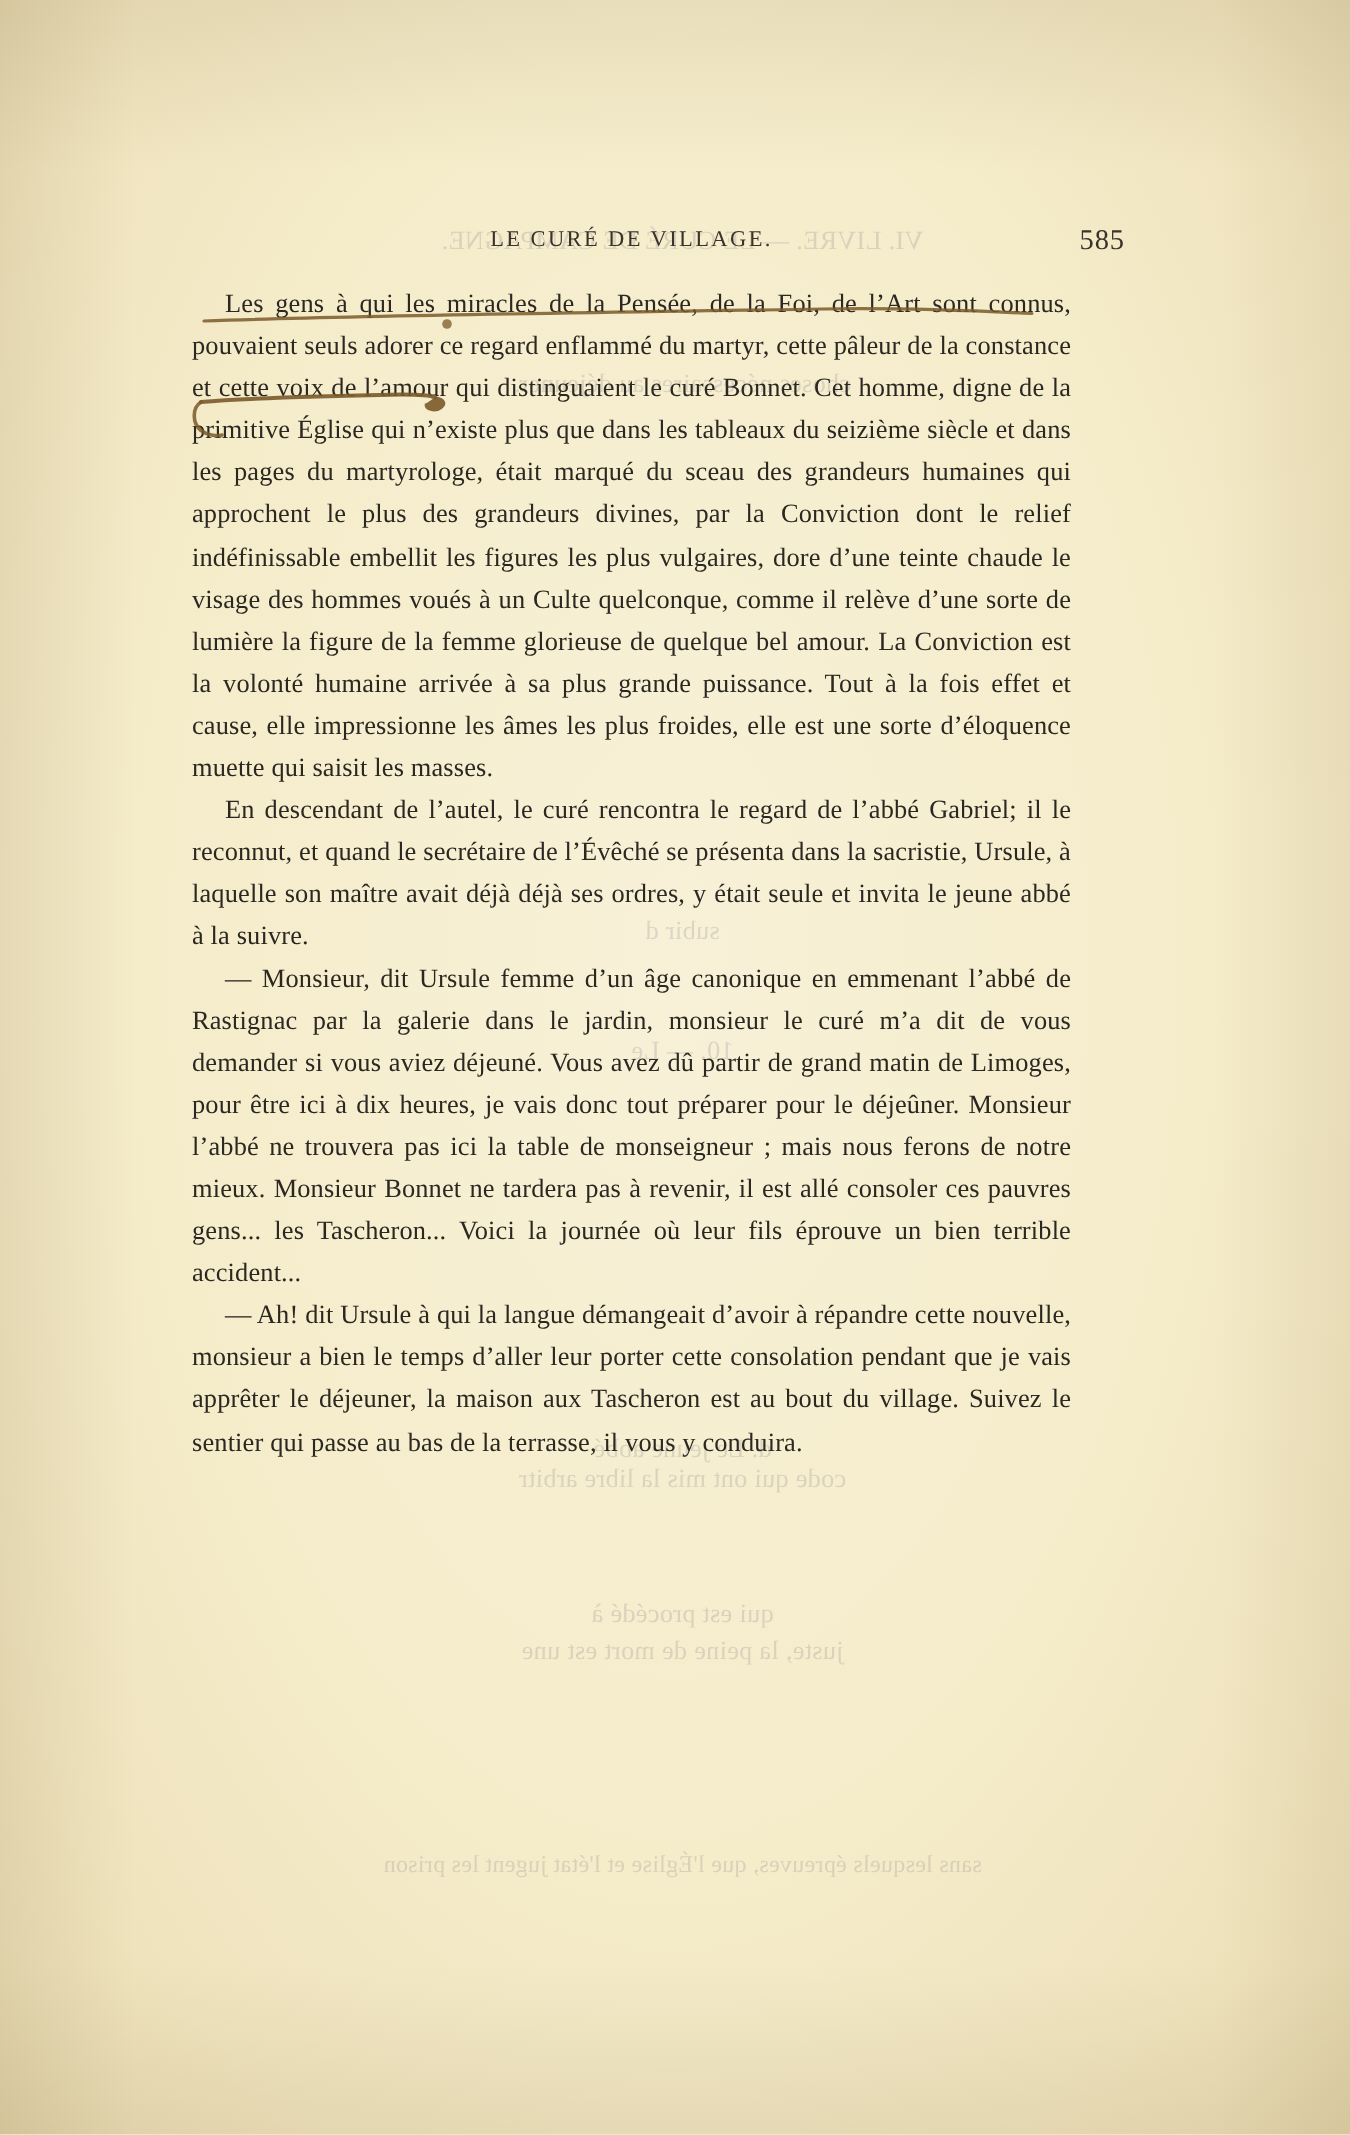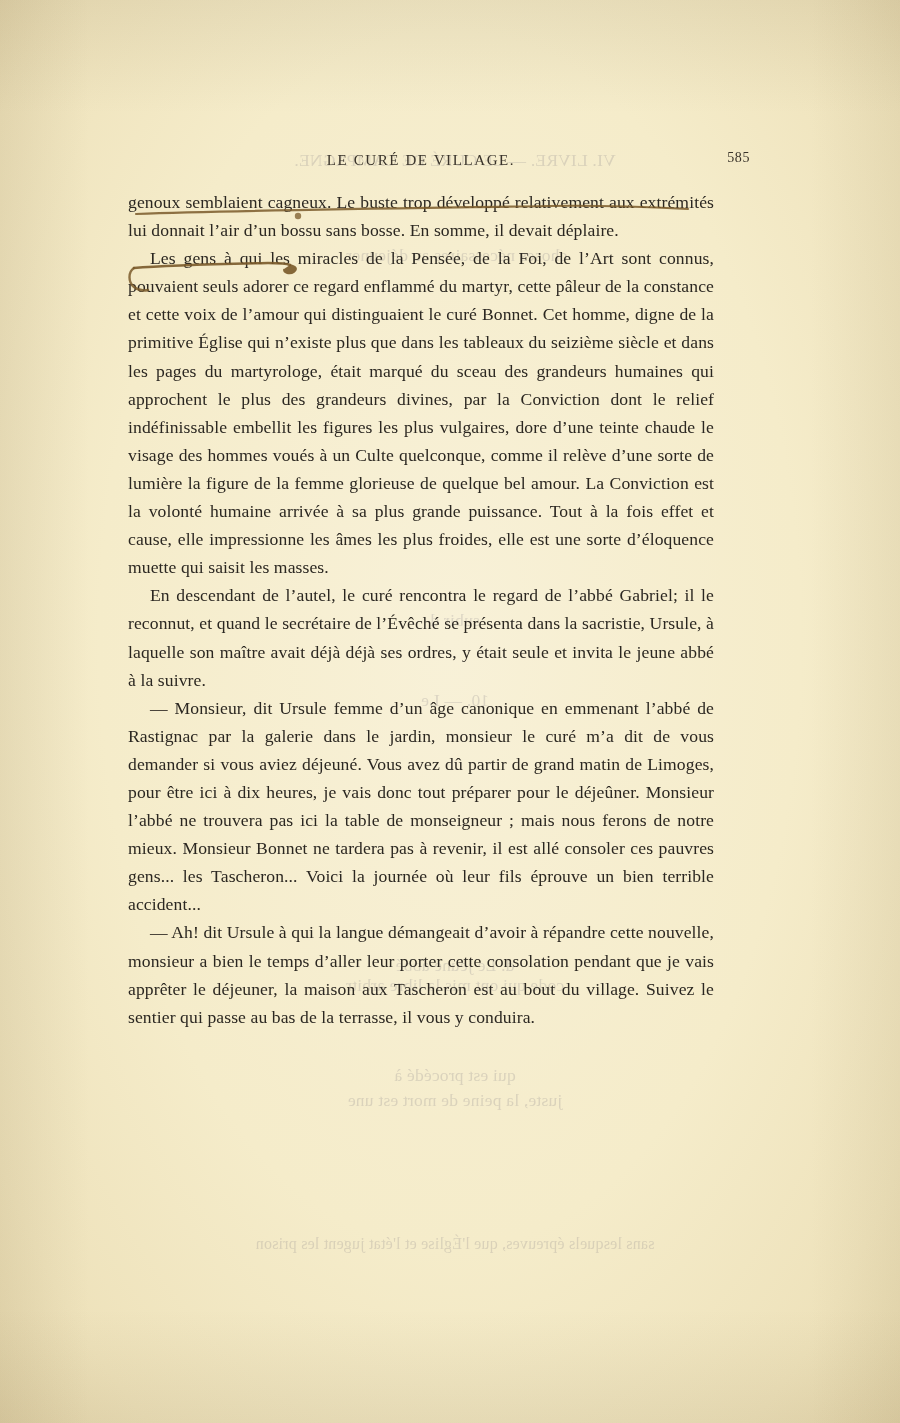--- a/index.html
+++ b/index.html
@@ -80,21 +80,21 @@
     transform: translateX(-50%);
     font-size: 15px;
     letter-spacing: 1.6px;
     white-space: nowrap;
     font-variant: small-caps;
   }
   .header .folio {
     position: absolute;
     right: -36px;
     top: -2px;
-    font-size: 14px;
+    font-size: 19px;
     letter-spacing: .6px;
   }
 
   
   .annotation {
     position: absolute;
     left: 128px;
     top: 186px;
     width: 600px;
     height: 110px;
@@ -117,21 +117,20 @@
   <div class="bleed" style="top:1090px">juste, la peine de mort est une</div>
   <div class="bleed" style="top:1235px; font-size:16px">sans lesquels épreuves, que l'Église et l'état jugent les prison</div>
 </div>
 
 <div class="header">
   <span class="title">LE CURÉ DE VILLAGE.</span>
   <span class="folio">585</span>
 </div>
 
 <div class="textblock">
-  <p>genoux semblaient cagneux. Le buste trop développé relativement aux extrémités lui donnait l’air d’un bossu sans bosse. En somme, il devait déplaire.</p>
   <p class="indent">Les gens à qui les miracles de la Pensée, de la Foi, de l’Art sont connus, pouvaient seuls adorer ce regard enflammé du martyr, cette pâleur de la constance et cette voix de l’amour qui distinguaient le curé Bonnet. Cet homme, digne de la primitive Église qui n’existe plus que dans les tableaux du seizième siècle et dans les pages du martyrologe, était marqué du sceau des grandeurs humaines qui approchent le plus des grandeurs divines, par la Conviction dont le relief indéfinissable embellit les figures les plus vulgaires, dore d’une teinte chaude le visage des hommes voués à un Culte quelconque, comme il relève d’une sorte de lumière la figure de la femme glorieuse de quelque bel amour. La Conviction est la volonté humaine arrivée à sa plus grande puissance. Tout à la fois effet et cause, elle impressionne les âmes les plus froides, elle est une sorte d’éloquence muette qui saisit les masses.</p>
   <p class="indent">En descendant de l’autel, le curé rencontra le regard de l’abbé Gabriel; il le reconnut, et quand le secrétaire de l’Évêché se présenta dans la sacristie, Ursule, à laquelle son maître avait déjà déjà ses ordres, y était seule et invita le jeune abbé à la suivre.</p>
   <p class="indent">— Monsieur, dit Ursule femme d’un âge canonique en emmenant l’abbé de Rastignac par la galerie dans le jardin, monsieur le curé m’a dit de vous demander si vous aviez déjeuné. Vous avez dû partir de grand matin de Limoges, pour être ici à dix heures, je vais donc tout préparer pour le déjeûner. Monsieur l’abbé ne trouvera pas ici la table de monseigneur ; mais nous ferons de notre mieux. Monsieur Bonnet ne tardera pas à revenir, il est allé consoler ces pauvres gens... les Tascheron... Voici la journée où leur fils éprouve un bien terrible accident...</p>
   <p class="indent">— Ah! dit Ursule à qui la langue démangeait d’avoir à répandre cette nouvelle, monsieur a bien le temps d’aller leur porter cette consolation pendant que je vais apprêter le déjeuner, la maison aux Tascheron est au bout du village. Suivez le sentier qui passe au bas de la terrasse, il vous y conduira.</p>
 </div>
 
 <svg class="annotation" viewBox="0 0 600 110">
   <path d="M8,28 C120,24 300,22 420,20 C470,19 520,21 560,23" fill="none" stroke="#7a5a2a" stroke-width="2.1" stroke-linecap="round" opacity="0.85"></path>
   <path d="M6,82 C40,79 90,78 140,77 C155,77 160,78 162,79" fill="none" stroke="#7a5a2a" stroke-width="2.6" stroke-linecap="round" opacity="0.9"></path>
   <path d="M162,79 C168,80 170,83 166,86 C162,89 155,87 156,83" fill="#7a5a2a" stroke="#7a5a2a" stroke-width="1.6" opacity="0.9"></path>

